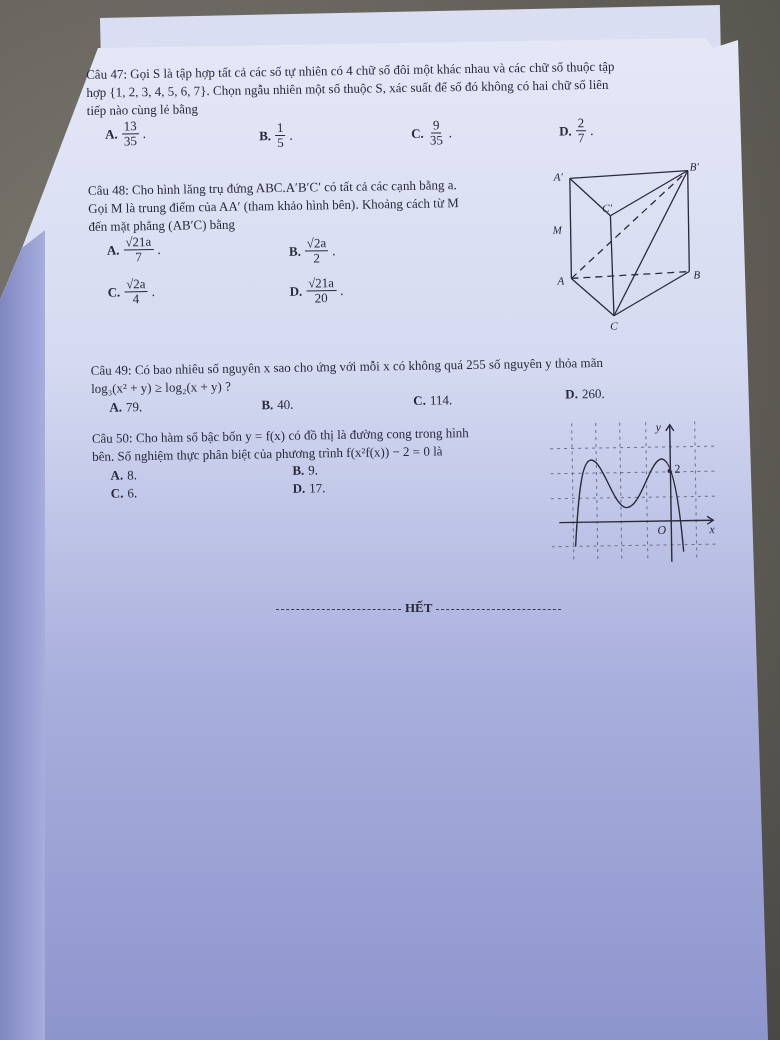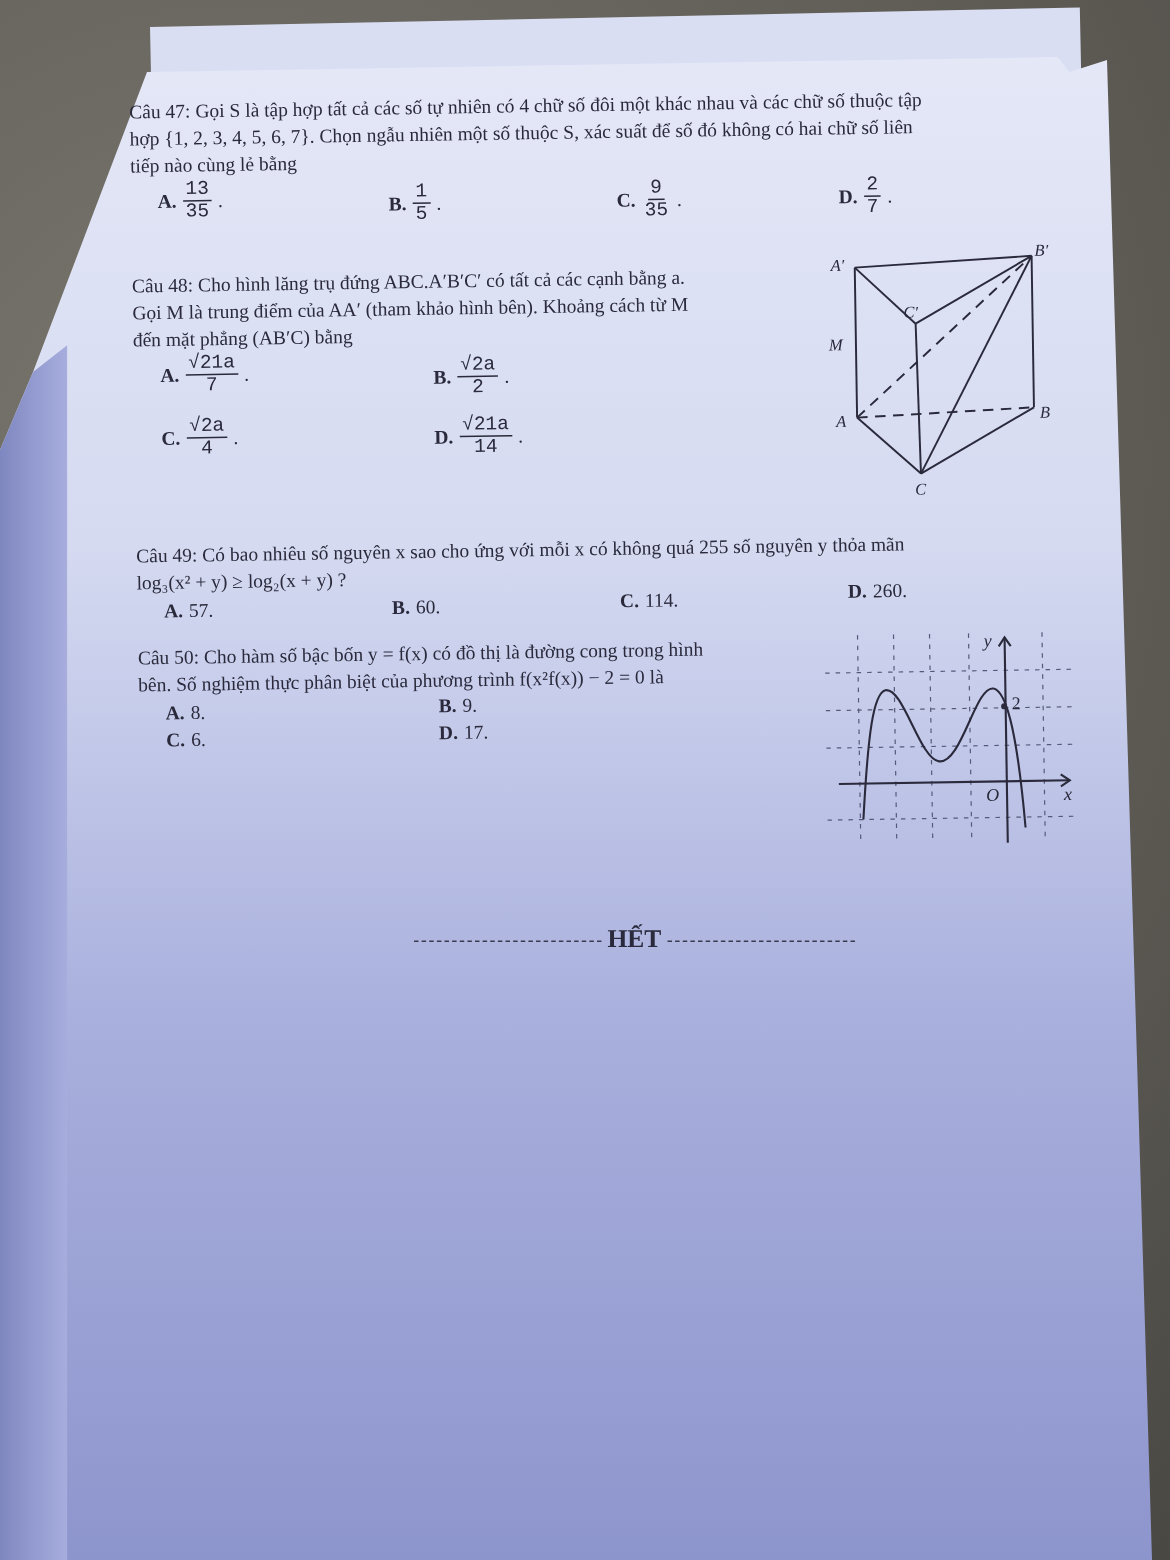--- a/index.html
+++ b/index.html
@@ -13,25 +13,25 @@
     background:linear-gradient(180deg,#e6e9f7 0%,#d5daf1 35%,#a9b0dd 65%,#8d95cd 100%);
     clip-path:polygon(98px 48px,705px 38px,713px 48px,738px 40px,768px 1040px,0px 1040px,0px 300px,22px 248px);}
   .shade{position:absolute;left:0;top:230px;width:45px;height:810px;
     background:linear-gradient(90deg,#7f87c0,#a7aede);clip-path:polygon(22px 18px,45px 0,45px 810px,0 810px,0 70px);}
   .content{position:absolute;left:86px;top:66px;width:630px;transform:rotate(-0.9deg);transform-origin:left top;}
   .q{font-size:13px;line-height:18px;}
   .q b.lbl{font-weight:normal;}
   .opts{position:relative;height:38px;font-size:13px;}
   .opt{position:absolute;display:flex;align-items:center;gap:4px;}
   .opt .L{font-weight:bold;}
-  .frac{display:inline-flex;flex-direction:column;align-items:center;font-size:13px;line-height:14px;font-family:Liberation Mono, monospace;}
+  .frac{display:inline-flex;flex-direction:column;align-items:center;font-size:13px;line-height:14px;}
   .frac .num{border-bottom:1px solid #2a2a3c;padding:0 2px;}
   .frac .den{padding:0 2px;text-align:right;}
   .fig{position:absolute;}
-  .het{position:absolute;left:272px;top:616px;font-size:17px;font-weight:bold;letter-spacing:0;}
+  .het{position:absolute;left:272px;top:600px;font-size:13px;font-weight:bold;letter-spacing:0;}
   .het .dash{display:inline-block;width:125px;border-top:1.5px dashed #3a3a50;vertical-align:middle;margin:0 4px;}
 </style>
 </head>
 <body>
 
 <div class="back-sheet"></div>
 <div class="sheet"></div>
 <div class="shade"></div>
 
 <div class="content">
@@ -108,21 +108,21 @@
         <span class="frac">
             <span class="num">√2a</span>
             <span class="den">4</span>
           </span>
           <span>.</span>
       </div>
       <div class="opt" style="left:200px;top:44px">
         <span class="L">D.</span>
         <span class="frac">
             <span class="num">√21a</span>
-            <span class="den">14</span>
+            <span class="den">20</span>
           </span>
           <span>.</span>
       </div>
     </div>
   </div>
 
   <svg class="fig" style="left:462px;top:100px" width="150" height="180" viewBox="0 0 150 180">
     <g stroke="#2a2a3c" stroke-width="1.3" fill="none">
       <line x1="20" y1="20" x2="138" y2="14"></line>
       <line x1="20" y1="20" x2="60" y2="58"></line>
@@ -149,25 +149,25 @@
 
   <div style="position:absolute;left:0;top:296px;width:630px;">
     <div class="q">
       <b class="lbl">Câu 49:</b>
       <span>Có bao nhiêu số nguyên x sao cho ứng với mỗi x có không quá 255 số nguyên y thỏa mãn</span><br>
       <span>log₃(x² + y) ≥ log₂(x + y) ?</span>
     </div>
     <div style="position:relative;height:22px;font-size:13px;">
       <div class="opt" style="left:18px;top:2px">
           <span class="L">A.</span>
-          <span>57.</span>
+          <span>79.</span>
         </div>
       <div class="opt" style="left:170px;top:2px">
           <span class="L">B.</span>
-          <span>60.</span>
+          <span>40.</span>
         </div>
       <div class="opt" style="left:322px;top:0px">
           <span class="L">C.</span>
           <span>114.</span>
         </div>
       <div class="opt" style="left:474px;top:-4px">
           <span class="L">D.</span>
           <span>260.</span>
         </div>
     </div>

